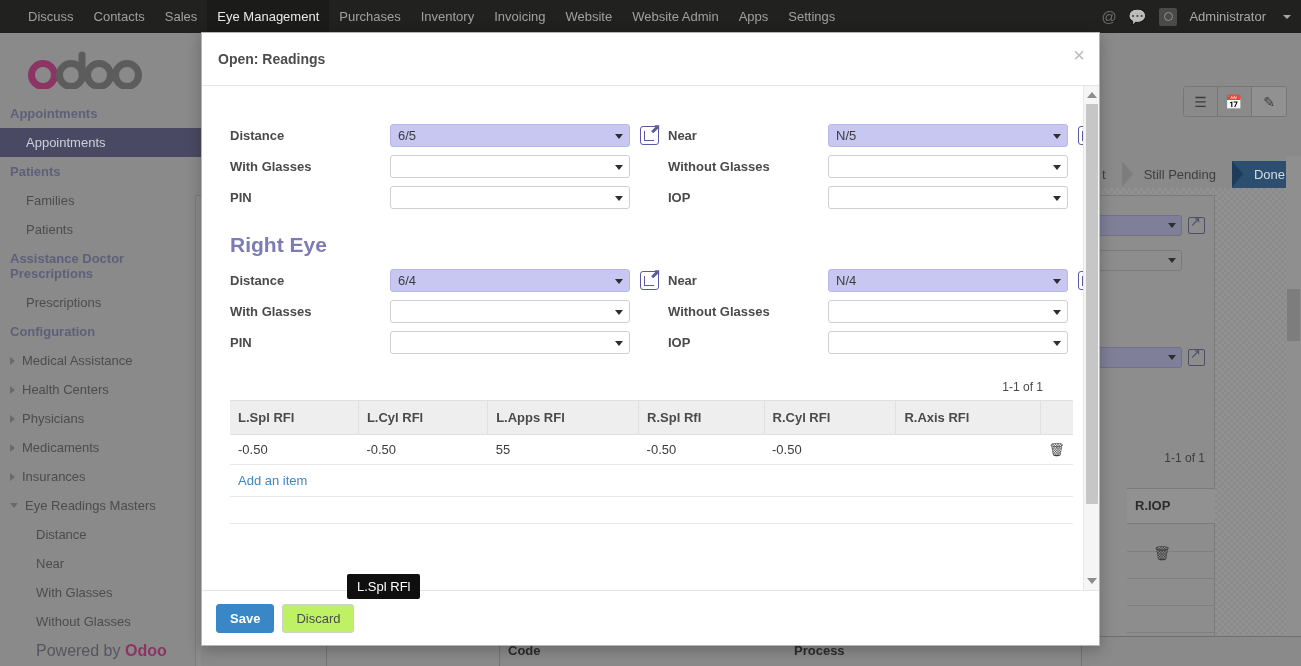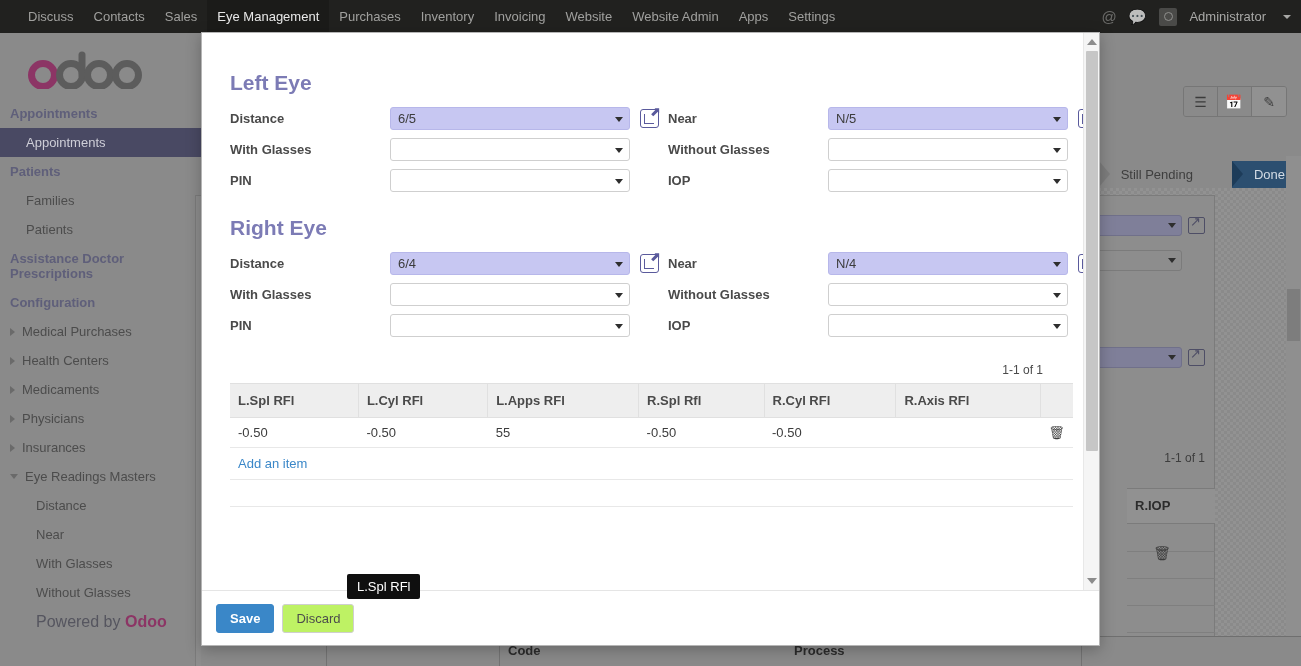--- a/index.html
+++ b/index.html
@@ -89,21 +89,21 @@
   .statusbar { position:absolute; right: 0px; top: 128px; height: 27px; display:flex; }
   .st-pill {
     height: 27px; line-height: 27px; padding: 0 16px 0 22px;
     background: #8a8a8a; color:#3e3e3e; font-size:13px; position: relative;
   }
   .st-pill:before {
     content:""; position:absolute; left:0; top:0;
     border-top:13.5px solid transparent;border-bottom:13.5px solid transparent;
     border-left:11px solid #7d7d7d;
   }
-  .st-pill.done { background: #2c4f70; color:#d3dce5;margin-left:23px; }
+  .st-pill.done { background: #2c4f70; color:#d3dce5; }
   .st-pill.done:before { border-left-color:#1d3c59; }
 
   .bg-sheet {
     position:absolute; left: -6px; top: 162px; right: 86px; bottom: -4px;
     background: #8d8d8d; border:1px solid #7b7b7b;
   }
   .bg-hatch {
     position:absolute; left: 0; top: 155px; right: 0; bottom: 0;
     background-image:
       linear-gradient(45deg, rgba(255,255,255,.07) 25%, transparent 25%, transparent 75%, rgba(255,255,255,.07) 75%),
@@ -271,38 +271,39 @@
         <circle cx="105" cy="26" r="11.5" fill="none" stroke="#5c5c5c" stroke-width="7"></circle>
       </svg>
     </div>
     <div id="sideSections">
         <div class="side-head">Appointments</div>
         <div class="side-link sel">Appointments</div>
         <div class="side-head">Patients</div>
         <div class="side-link">Families</div>
         <div class="side-link">Patients</div>
         <div class="side-head">Assistance Doctor Prescriptions</div>
+        <div class="side-link">Prescriptions</div>
       </div>
     <div class="side-head">Configuration</div>
     <div id="sideTree">
         <div class="side-tree">
           <span class="tri-r"></span>
-          <span>Medical Purchases</span>
+          <span>Medical Assistance</span>
         </div>
         <div class="side-tree">
           <span class="tri-r"></span>
           <span>Health Centers</span>
         </div>
         <div class="side-tree">
           <span class="tri-r"></span>
-          <span>Medicaments</span>
+          <span>Physicians</span>
         </div>
         <div class="side-tree">
           <span class="tri-r"></span>
-          <span>Physicians</span>
+          <span>Medicaments</span>
         </div>
         <div class="side-tree">
           <span class="tri-r"></span>
           <span>Insurances</span>
         </div>
         <div class="side-tree">
           <span class="tri-d"></span>
           <span>Eye Readings Masters</span>
         </div>
       </div>
@@ -373,24 +374,27 @@
       <div class="bg-bh-cell" style="left:307px;">Code</div>
       <div class="bg-bh-cell" style="left:593px;">Process</div>
     </div>
   </div>
 </div>
 
 <div class="modal-backdrop"></div>
 
 <div class="modal">
 
+  <div class="modal-header">
+    <div class="modal-title">Open: Readings</div>
+    <div class="modal-close">×</div>
+  </div>
 
   <div class="modal-body">
     <div class="modal-inner" id="formArea">
-        <div class="eye-title">Left Eye</div>
         <div class="grid2">
           <div class="flabel">Distance</div>
           <div style="display: flex; align-items: center;">
             <div class="fsel filled">
               <span>6/5</span>
               <span class="tri"></span>
             </div>
           </div>
           <div class="ext-link"></div>
           <div class="flabel">Near</div>

